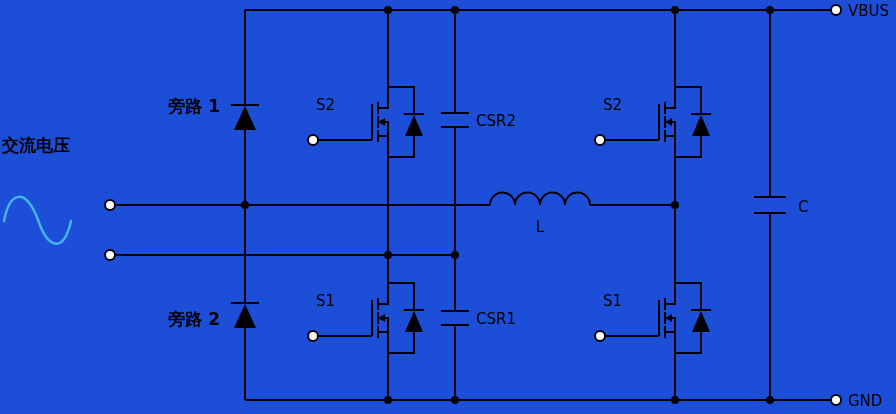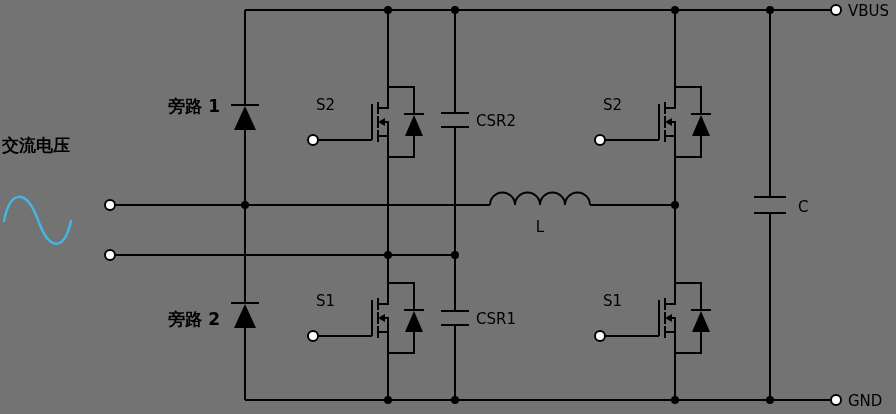--- a/index.html
+++ b/index.html
@@ -1,16 +1,16 @@
 <!DOCTYPE html>
 <html><head>
 <meta charset="utf-8">
 <style>
   html,body { margin:0; padding:0; background:#ffffff; }
-  .stage { width:896px; height:414px; position:relative; background:#737373; overflow:hidden; }
+  .stage { width:896px; height:414px; position:relative; background:#1d4ed8; overflow:hidden; }
   svg { display:block; }
   .w { fill:none; stroke:#000000; stroke-width:2; }
   .sine { fill:none; stroke-width:2.5; stroke-linecap:round; }
   .fill-b { fill:#000000; stroke:none; }
   .term { fill:#ffffff; stroke:#000000; stroke-width:2; }
   .lbl { font:15px "DejaVu Sans","Liberation Sans",sans-serif; fill:#000000; stroke:none; }
   .lbl-bold { font:bold 17px "DejaVu Sans","Liberation Sans",sans-serif; fill:#000000; stroke:none; }
 </style>
 </head>
 <body>

